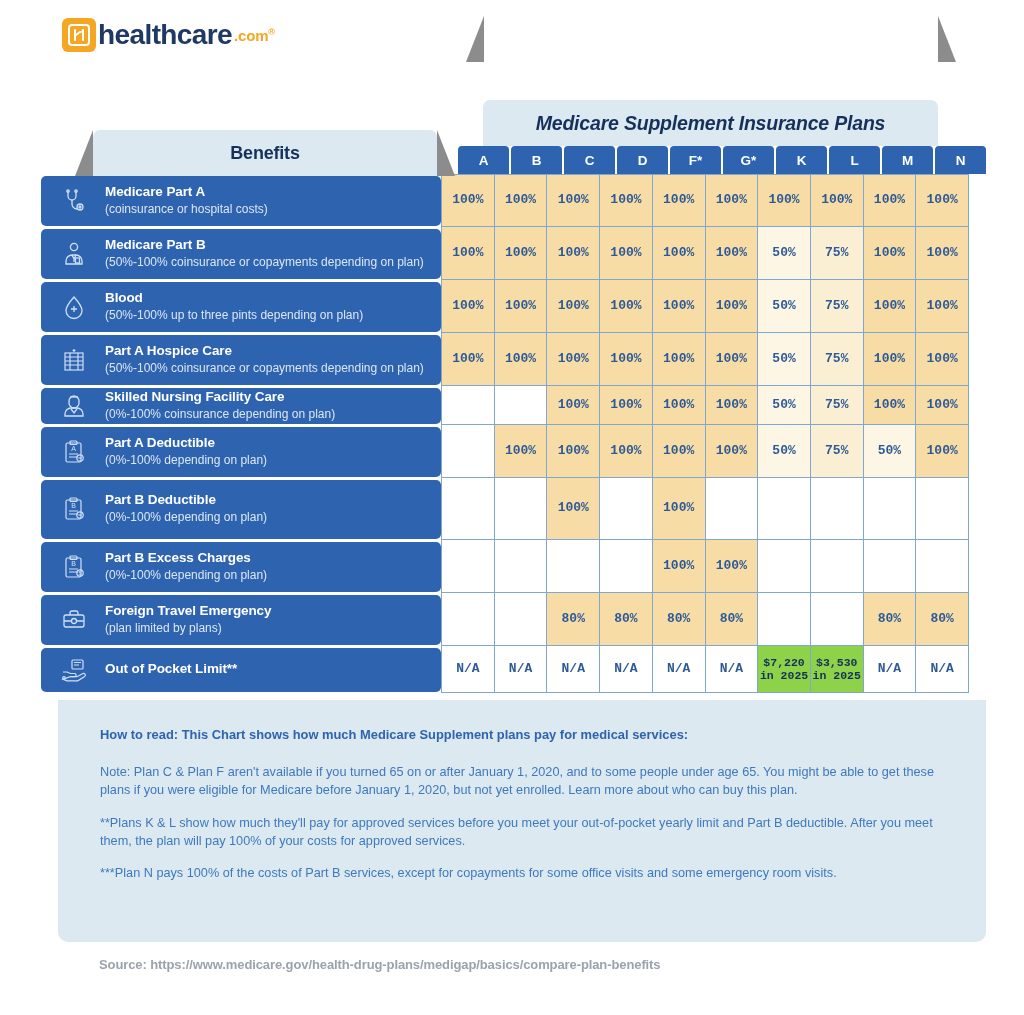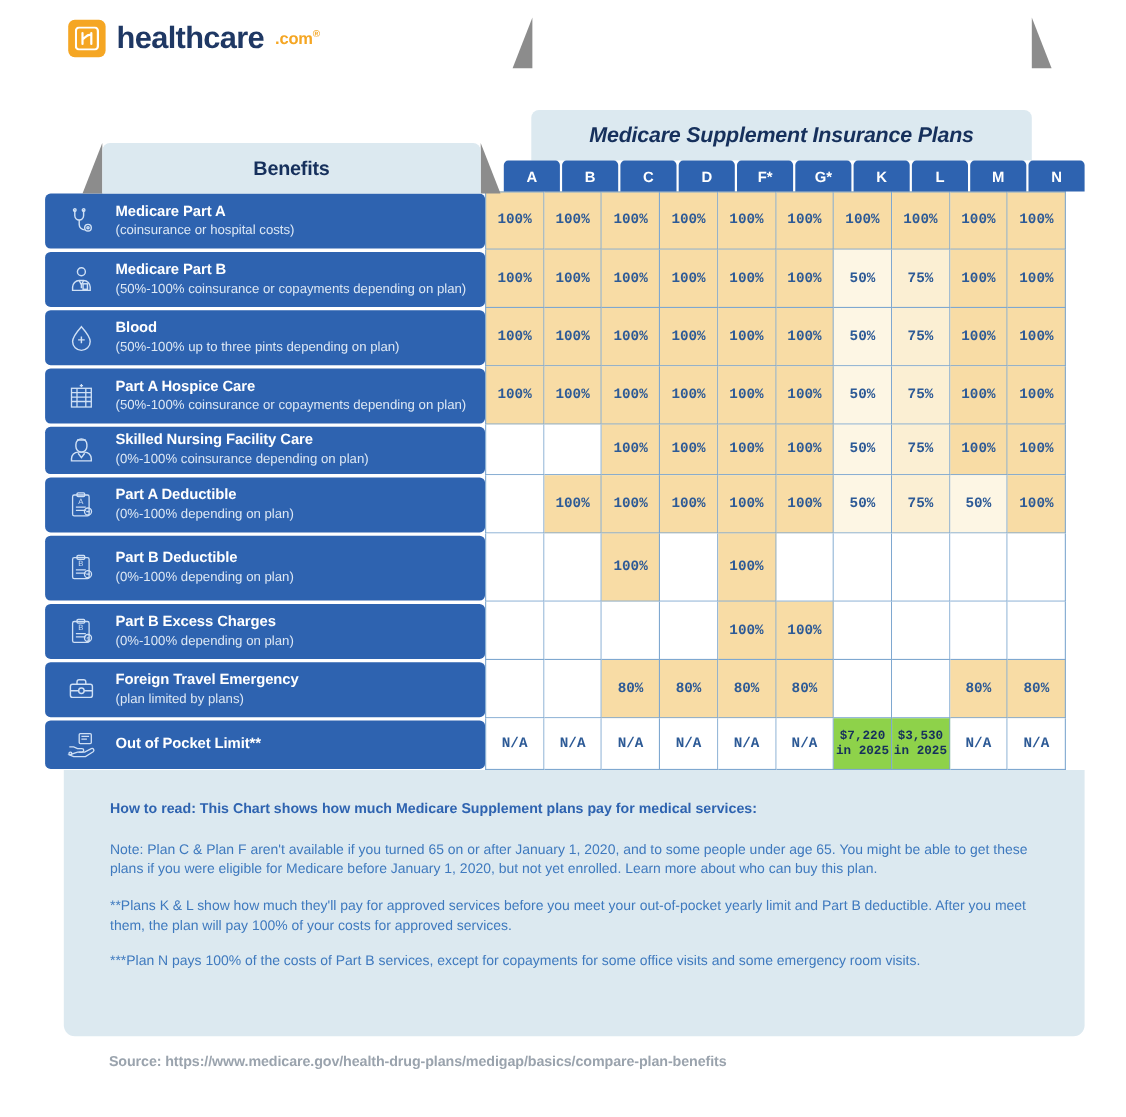--- a/index.html
+++ b/index.html
@@ -7,21 +7,21 @@
     width: 1024px;
     height: 1015px;
     background: #ffffff;
     font-family: "Liberation Sans", sans-serif;
     overflow: hidden;
   }
 
   .page { position: relative; width: 1024px; height: 1015px; background: #fff; }
 
   
-  .logo-bar { position: absolute; left: 62px; top: 18px; display: flex; align-items: center; gap: 10px; }
+  .logo-bar { position: absolute; left: 62px; top: 18px; display: flex; align-items: center; gap: 2px; }
   .logo-mark {
     width: 34px; height: 34px; border-radius: 6px; background: #F5A623;
     display: flex; align-items: center; justify-content: center;
   }
   .logo-mark svg { display: block; }
   .logo-text { font-size: 28px; font-weight: 700; color: #1F3864; letter-spacing: -0.6px; }
   .logo-dotcom { font-size: 15px; font-weight: 700; color: #F5A623; letter-spacing: -0.2px; }
   .logo-dotcom sup { font-size: 9px; }
 
   
@@ -328,21 +328,21 @@
           </div>
           <div class="cell amber">
             <span class="l1">100%</span>
           </div>
           <div class="cell amber">
             <span class="l1">100%</span>
           </div>
         </div>
       </div>
       <div class="row">
-        <div class="benefit-cell" style="height: 43px;">
+        <div class="benefit-cell" style="height: 36px;">
           <div class="benefit-icon">
             <svg width="26" height="26" viewBox="0 0 26 26" fill="none" stroke="#cfe0f5" stroke-width="1.3">
               <path d="M8 8a5 5 0 0 1 10 0v2a5 5 0 0 1-10 0z"></path>
               <path d="M9 4h8"></path>
               <path d="M4 23v-2a6 6 0 0 1 6-6h6a6 6 0 0 1 6 6v2z"></path>
               <path d="M10 16l3 4 3-4"></path>
             </svg>
           </div>
           <div class="benefit-text">
             <div class="benefit-title">Skilled Nursing Facility Care</div>

